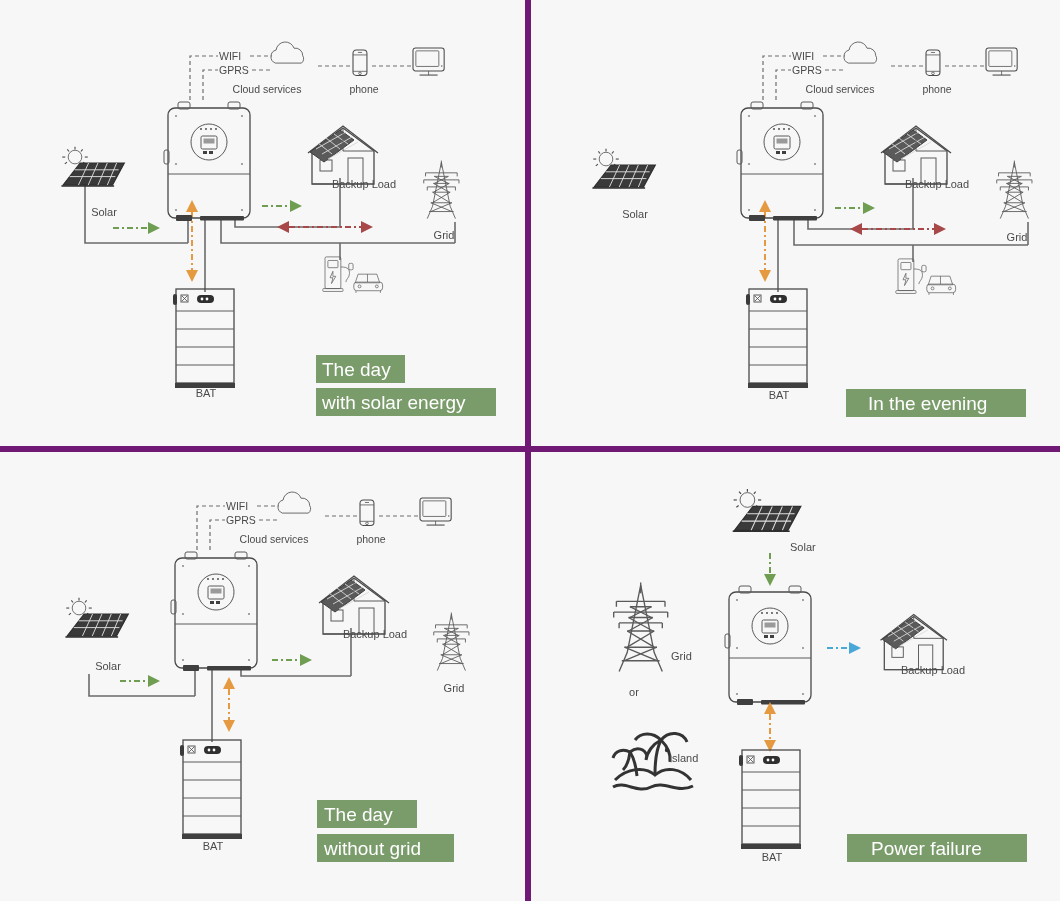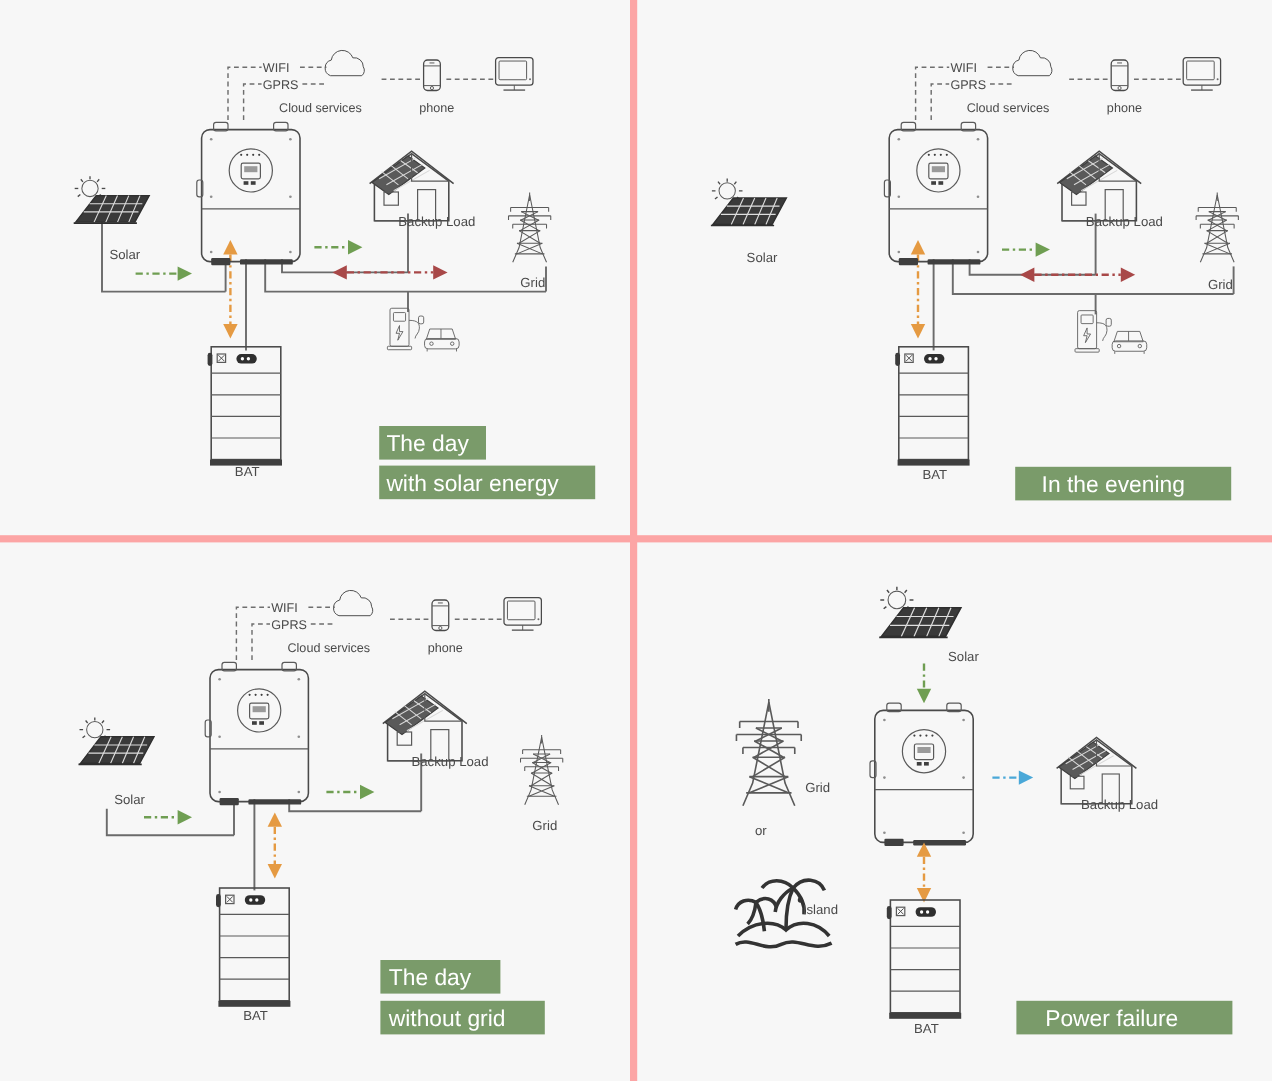--- a/index.html
+++ b/index.html
@@ -1,18 +1,18 @@
 <!DOCTYPE html>
 <html><head>
 <meta charset="utf-8">
 <title>Hybrid Inverter Energy Flow Diagrams</title>
 <style>
   html,body{margin:0;padding:0;background:#ffffff;}
   body{width:1060px;height:901px;font-family:"Liberation Sans",sans-serif;overflow:hidden;}
-  #grid-wrap{position:relative;width:1060px;height:901px;background:#fca5a5;}
+  #grid-wrap{position:relative;width:1060px;height:901px;background:#701a75;}
   .panel{position:absolute;background:#f7f7f7;overflow:hidden;}
   #panel-1{left:0;top:0;width:525px;height:446px;}
   #panel-2{left:531px;top:0;width:529px;height:446px;}
   #panel-3{left:0;top:452px;width:525px;height:449px;}
   #panel-4{left:531px;top:452px;width:529px;height:449px;}
   .svg-scene{position:absolute;left:0;top:0;width:100%;height:100%;display:block;}
   .lbl{font-family:"Liberation Sans",sans-serif;fill:#4a4a4a;font-size:11px;}
   .lbl-sm{font-family:"Liberation Sans",sans-serif;fill:#4a4a4a;font-size:10.5px;}
   .badge-text{font-family:"Liberation Sans",sans-serif;fill:#ffffff;font-size:19px;}
   .badge-rect{fill:#7a9b6a;}

